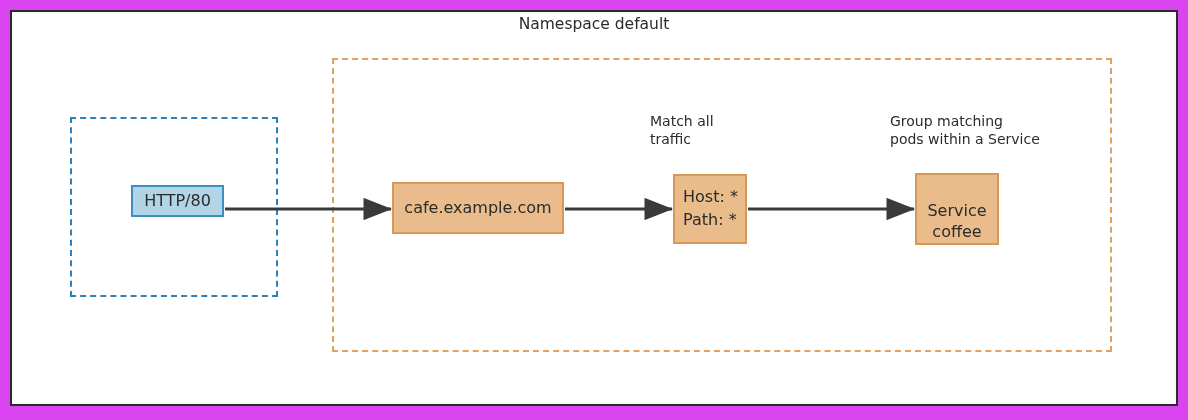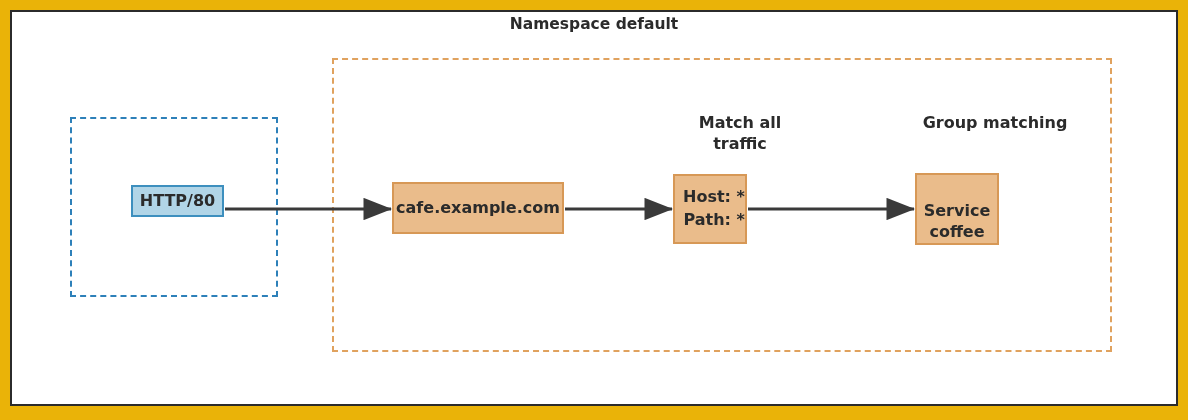--- a/index.html
+++ b/index.html
@@ -11,22 +11,21 @@
     width: 1188px;
     height: 420px;
     font-family: "DejaVu Sans", sans-serif;
     -webkit-font-smoothing: antialiased;
   }
   #canvas {
     position: relative;
     width: 1188px;
     height: 420px;
     overflow: hidden;
-    background: #eab308;
-    font-weight: bold;
+    background: #d946ef;
   }
 
   
   .namespace-box {
     position: absolute;
     left: 10px;
     top: 10px;
     width: 1168px;
     height: 396px;
     box-sizing: border-box;
@@ -85,22 +84,22 @@
     text-align: center;
     font-size: 15.5px;
     color: #2b2b2b;
     line-height: 1.1;
     white-space: nowrap;
   }
 
   
   .caption {
     position: absolute;
-    text-align: center;
-    font-size: 16px;
+    text-align: left;
+    font-size: 14px;
     color: #2b2b2b;
     line-height: 1.32;
   }
   .caption-match {
     left: 650px;
     top: 112px;
     width: 180px;
   }
   .caption-service {
     left: 890px;
@@ -138,21 +137,20 @@
     left: 673px;
     top: 174px;
     width: 74px;
     height: 70px;
     justify-content: flex-start;
     text-align: left;
     padding-left: 8px;
   }
   .node-host .lines {
     line-height: 1.42;
-    text-align: right;
   }
   .node-cafe {
     left: 392px;
     top: 182px;
     width: 172px;
     height: 52px;
   }
   .node-service {
     left: 915px;
     top: 173px;
@@ -182,20 +180,21 @@
   <div class="httproute-box"></div>
 
   <div class="gateway-box"></div>
 
   <div class="caption caption-match">
     <div>Match all</div>
     <div>traffic</div>
   </div>
   <div class="caption caption-service">
     <div>Group matching</div>
+    <div>pods within a Service</div>
   </div>
 
   <svg class="edges" viewBox="0 0 1188 420" width="1188" height="420">
     <defs>
       <marker id="arrowhead" markerWidth="9" markerHeight="7" refX="8.6" refY="3.5" orient="auto" markerUnits="strokeWidth">
         <polygon points="0 0, 9 3.5, 0 7" fill="#3a3a3a"></polygon>
       </marker>
     </defs>
     <line x1="225" y1="209" x2="391" y2="209" stroke="#3a3a3a" stroke-width="3.2" marker-end="url(#arrowhead)"></line>
     <line x1="565" y1="209" x2="672" y2="209" stroke="#3a3a3a" stroke-width="3.2" marker-end="url(#arrowhead)"></line>

